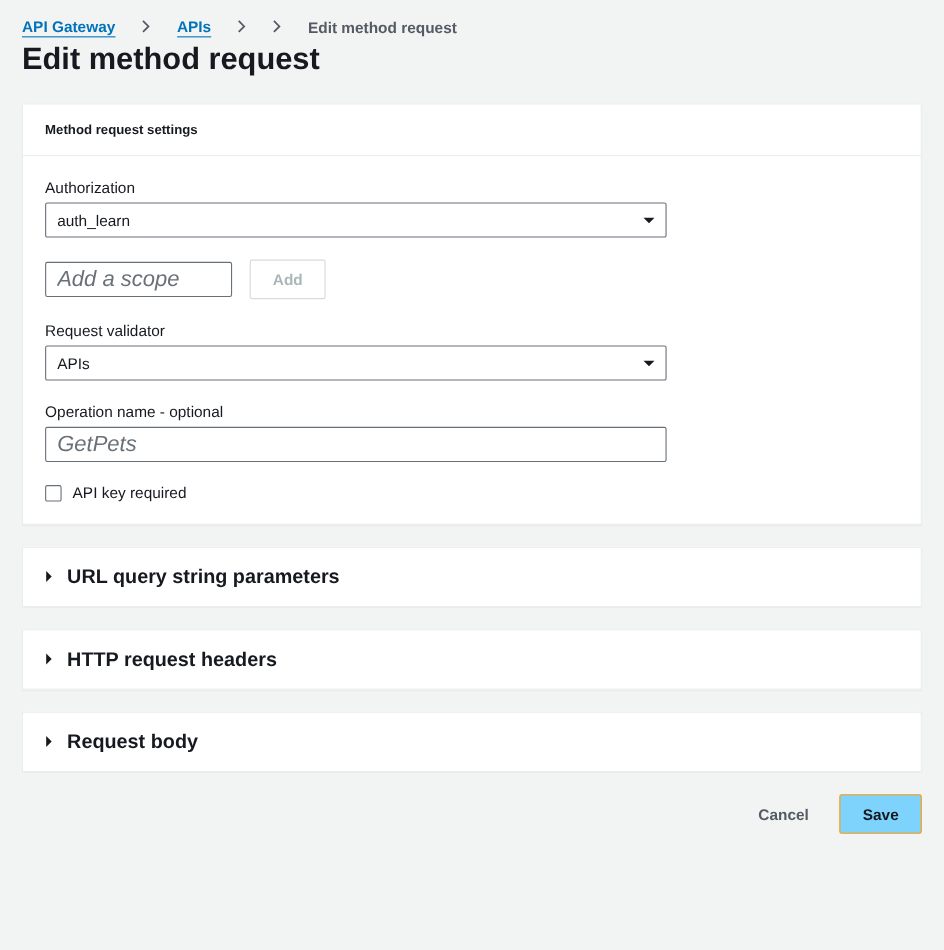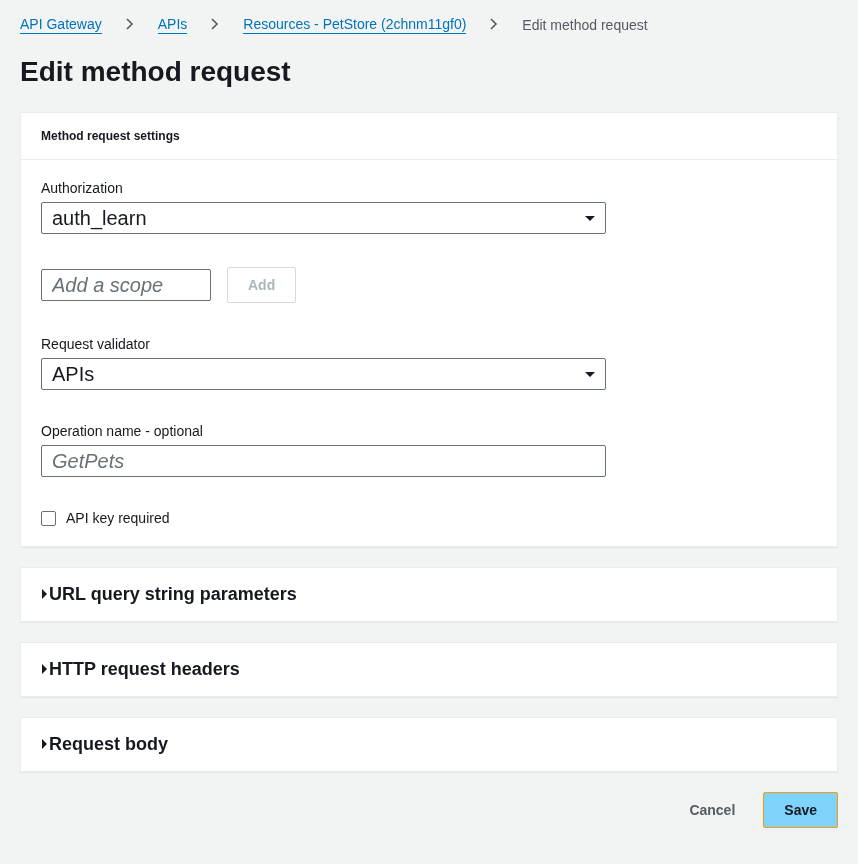--- a/index.html
+++ b/index.html
@@ -11,22 +11,23 @@
       font-family: "Amazon Ember", "Helvetica Neue", Arial, sans-serif;
       background: #f2f3f3;
       color: #16191f;
       font-size: 14px;
       padding: 16px 20px;
     }
     .breadcrumb {
       display: flex;
       align-items: center;
       gap: 24px;
-      margin-bottom: 22px;
+      margin-bottom: 4px;
       flex-wrap: wrap;
+      font-weight: bold;
     }
     .breadcrumb a {
       color: #0073bb;
       text-decoration: none;
       border-bottom: 1px solid #0073bb;
       padding-bottom: 1px;
       cursor: pointer;
     }
     .breadcrumb .sep {
       color: #545b64;
@@ -53,21 +54,21 @@
     }
     .panel-header h2 {
       font-size: 12px;
       font-weight: 700;
       color: #16191f;
     }
     .panel-body {
       padding: 20px;
     }
     .form-group {
-      margin-bottom: 33px;
+      margin-bottom: 20px;
     }
     .form-group:last-child {
       margin-bottom: 0;
     }
     .form-label {
       display: block;
       font-size: 14px;
       color: #16191f;
       margin-bottom: 6px;
     }
@@ -76,21 +77,21 @@
       width: 565px;
       max-width: 100%;
     }
     .select {
       width: 100%;
       height: 32px;
       border: 1px solid #687078;
       border-radius: 2px;
       background: #fff;
       padding: 0 32px 0 10px;
-      font-size: 20px;
+      font-size: 14px;
       color: #16191f;
       cursor: pointer;
       display: flex;
       align-items: center;
     }
     .select-caret {
       position: absolute;
       right: 10px;
       top: 50%;
       transform: translateY(-50%);
@@ -166,21 +167,21 @@
       max-width: 100%;
     }
     .collapsible {
       background: #fff;
       border: 1px solid #eaeded;
       box-shadow: 0 1px 1px rgba(0,0,0,0.05);
       margin-bottom: 20px;
       padding: 16px 20px;
       display: flex;
       align-items: center;
-      gap: 0;
+      gap: 12px;
       cursor: pointer;
     }
     .collapsible h3 {
       font-size: 18px;
       font-weight: 700;
       color: #16191f;
     }
     .caret-right {
       flex-shrink: 0;
     }
@@ -201,21 +202,20 @@
     <svg width="8" height="12" viewBox="0 0 8 12">
         <path d="M1 1 L6 6 L1 11" stroke="#545b64" stroke-width="1.6" fill="none"></path>
       </svg>
   </span>
   <a>APIs</a>
   <span class="sep">
     <svg width="8" height="12" viewBox="0 0 8 12">
         <path d="M1 1 L6 6 L1 11" stroke="#545b64" stroke-width="1.6" fill="none"></path>
       </svg>
   </span>
-  <a>Resources - PetStore (2chnm11gf0)</a>
   <span class="sep">
     <svg width="8" height="12" viewBox="0 0 8 12">
         <path d="M1 1 L6 6 L1 11" stroke="#545b64" stroke-width="1.6" fill="none"></path>
       </svg>
   </span>
   <span class="current">Edit method request</span>
 </div>
 
 <h1 class="page-title">Edit method request</h1>
 

